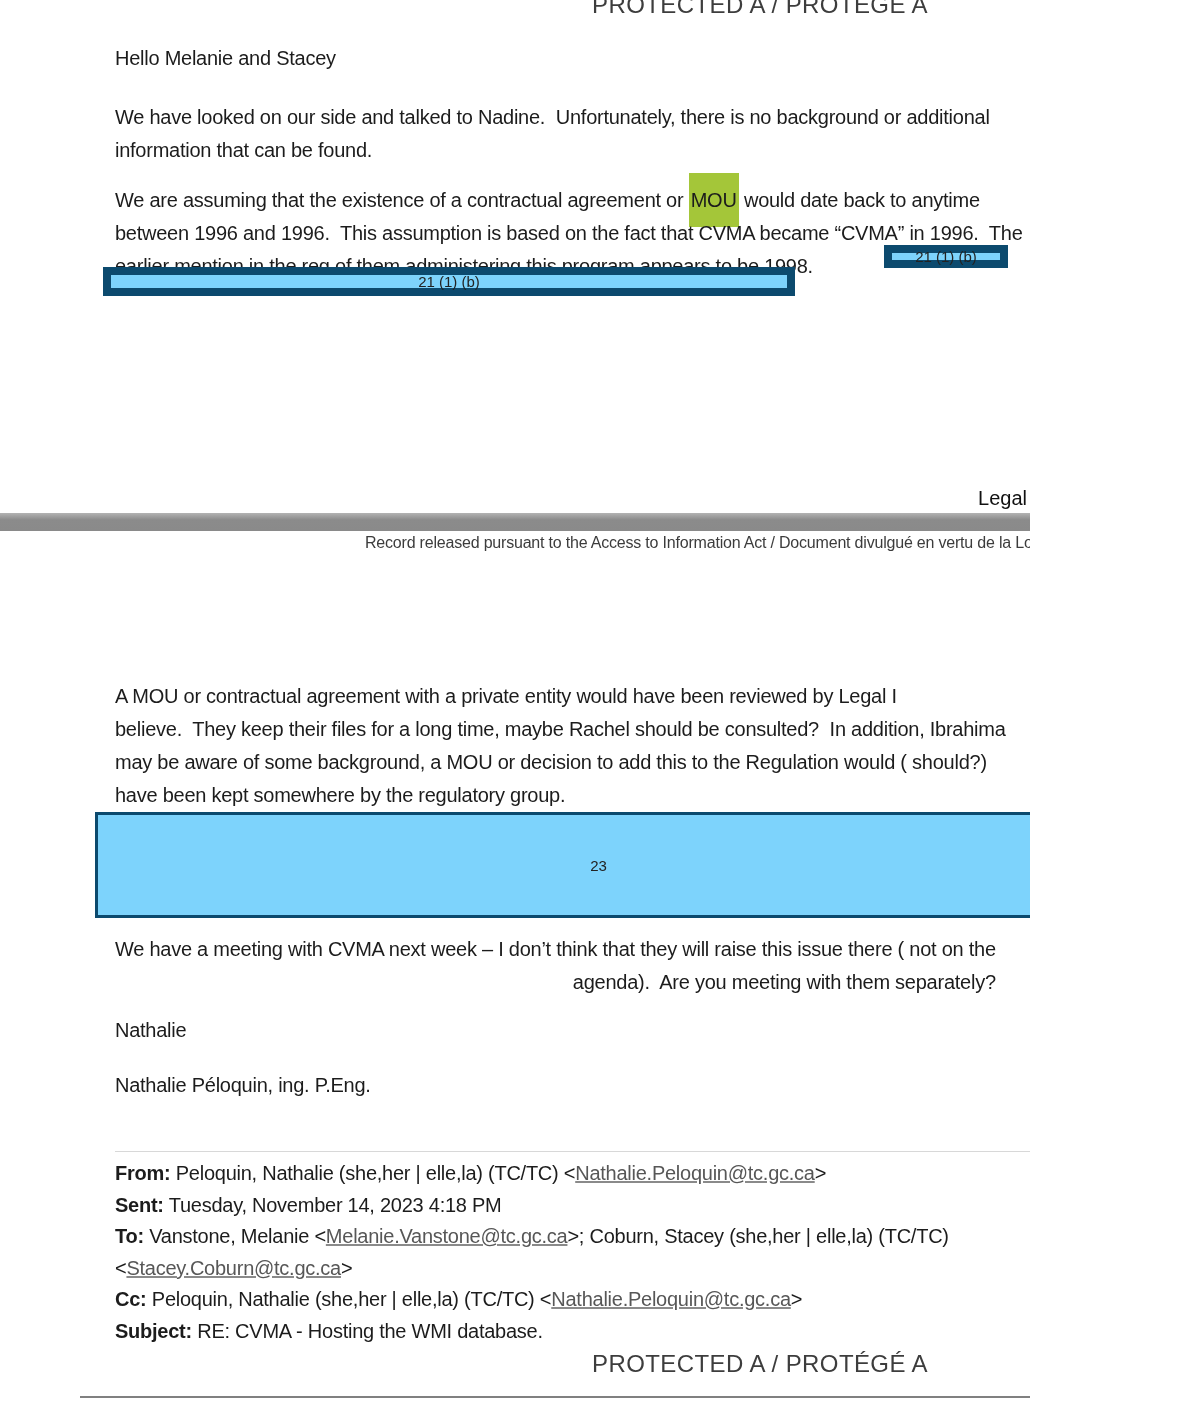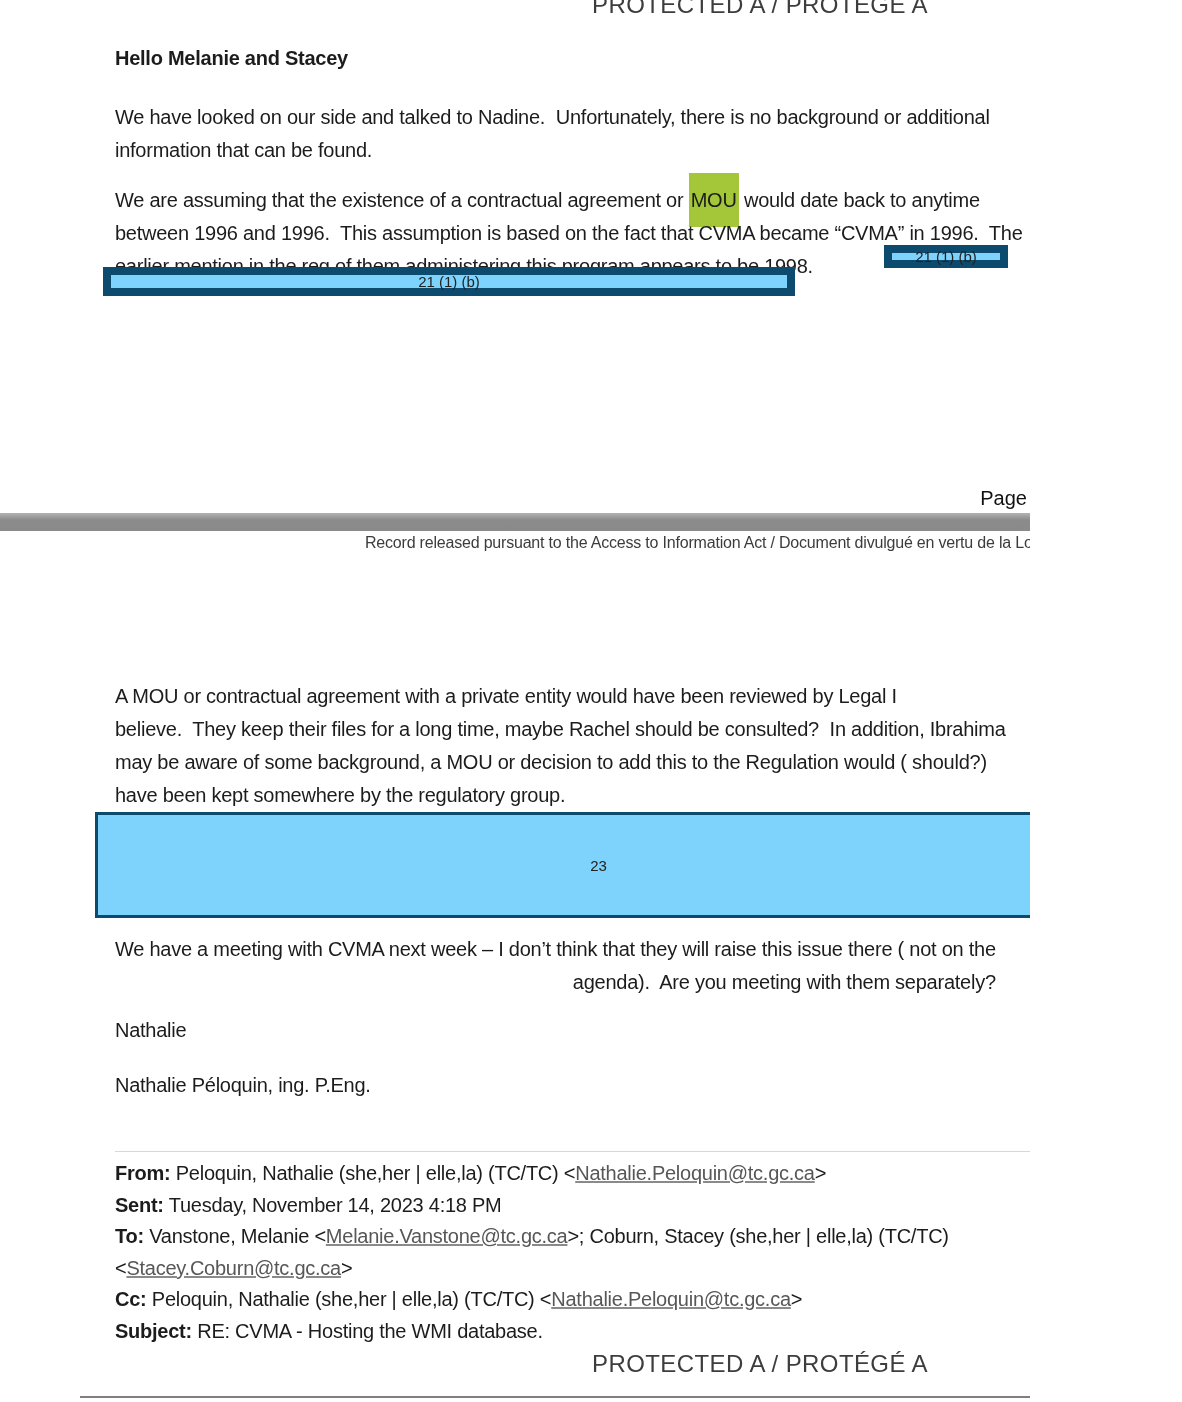--- a/index.html
+++ b/index.html
@@ -77,42 +77,42 @@
     border-top: 2px solid #808080;
   }
 </style>
 </head>
 <body>
 
 <div class="page">
 
   <div class="abs classification" style="top:-9px; right:102px;">PROTECTED A / PROTEGE A</div>
 
-  <div class="abs body-text line" style="left:115px; top:42px;font-weight:bold;">Hello Melanie and Stacey</div>
+  <div class="abs body-text line" style="left:115px; top:42px;">Hello Melanie and Stacey</div>
 
   <div class="abs body-text" style="left:115px; top:101px;">
     <div class="line">We have looked on our side and talked to Nadine.  Unfortunately, there is no background or additional</div>
     <div class="line">information that can be found.</div>
   </div>
 
   <div class="abs body-text" style="left:115px; top:184px;">
     <div class="line"><span>We are assuming that the existence of a contractual agreement or </span><span class="highlight">MOU</span><span> would date back to anytime</span></div>
     <div class="line">between 1996 and 1996.  This assumption is based on the fact that CVMA became “CVMA” in 1996.  The</div>
     <div class="line">earlier mention in the reg of them administering this program appears to be 1998.</div>
   </div>
 
   <div class="abs redaction-box" style="left:884px; top:245px; width:124px; height:23px;">
     <span class="redaction-label">21 (1) (b)</span>
   </div>
 
   <div class="abs redaction-box" style="left:103px; top:267px; width:692px; height:29px;">
     <span class="redaction-label">21 (1) (b)</span>
   </div>
 
-  <div class="abs page-number" style="top:487px; right:3px;">Page</div>
+  <div class="abs page-number" style="top:487px; right:3px;">Legal</div>
 
   <div class="abs divider-bar"></div>
 
   <div class="abs release-note" style="left:365px; top:534px;">Record released pursuant to the Access to Information Act / Document divulgué en vertu de la Loi sur l’accès à l’information</div>
 
   <div class="abs body-text" style="left:115px; top:680px;">
     <div class="line">A MOU or contractual agreement with a private entity would have been reviewed by Legal I</div>
     <div class="line">believe.  They keep their files for a long time, maybe Rachel should be consulted?  In addition, Ibrahima</div>
     <div class="line">may be aware of some background, a MOU or decision to add this to the Regulation would ( should?)</div>
     <div class="line">have been kept somewhere by the regulatory group.</div>

